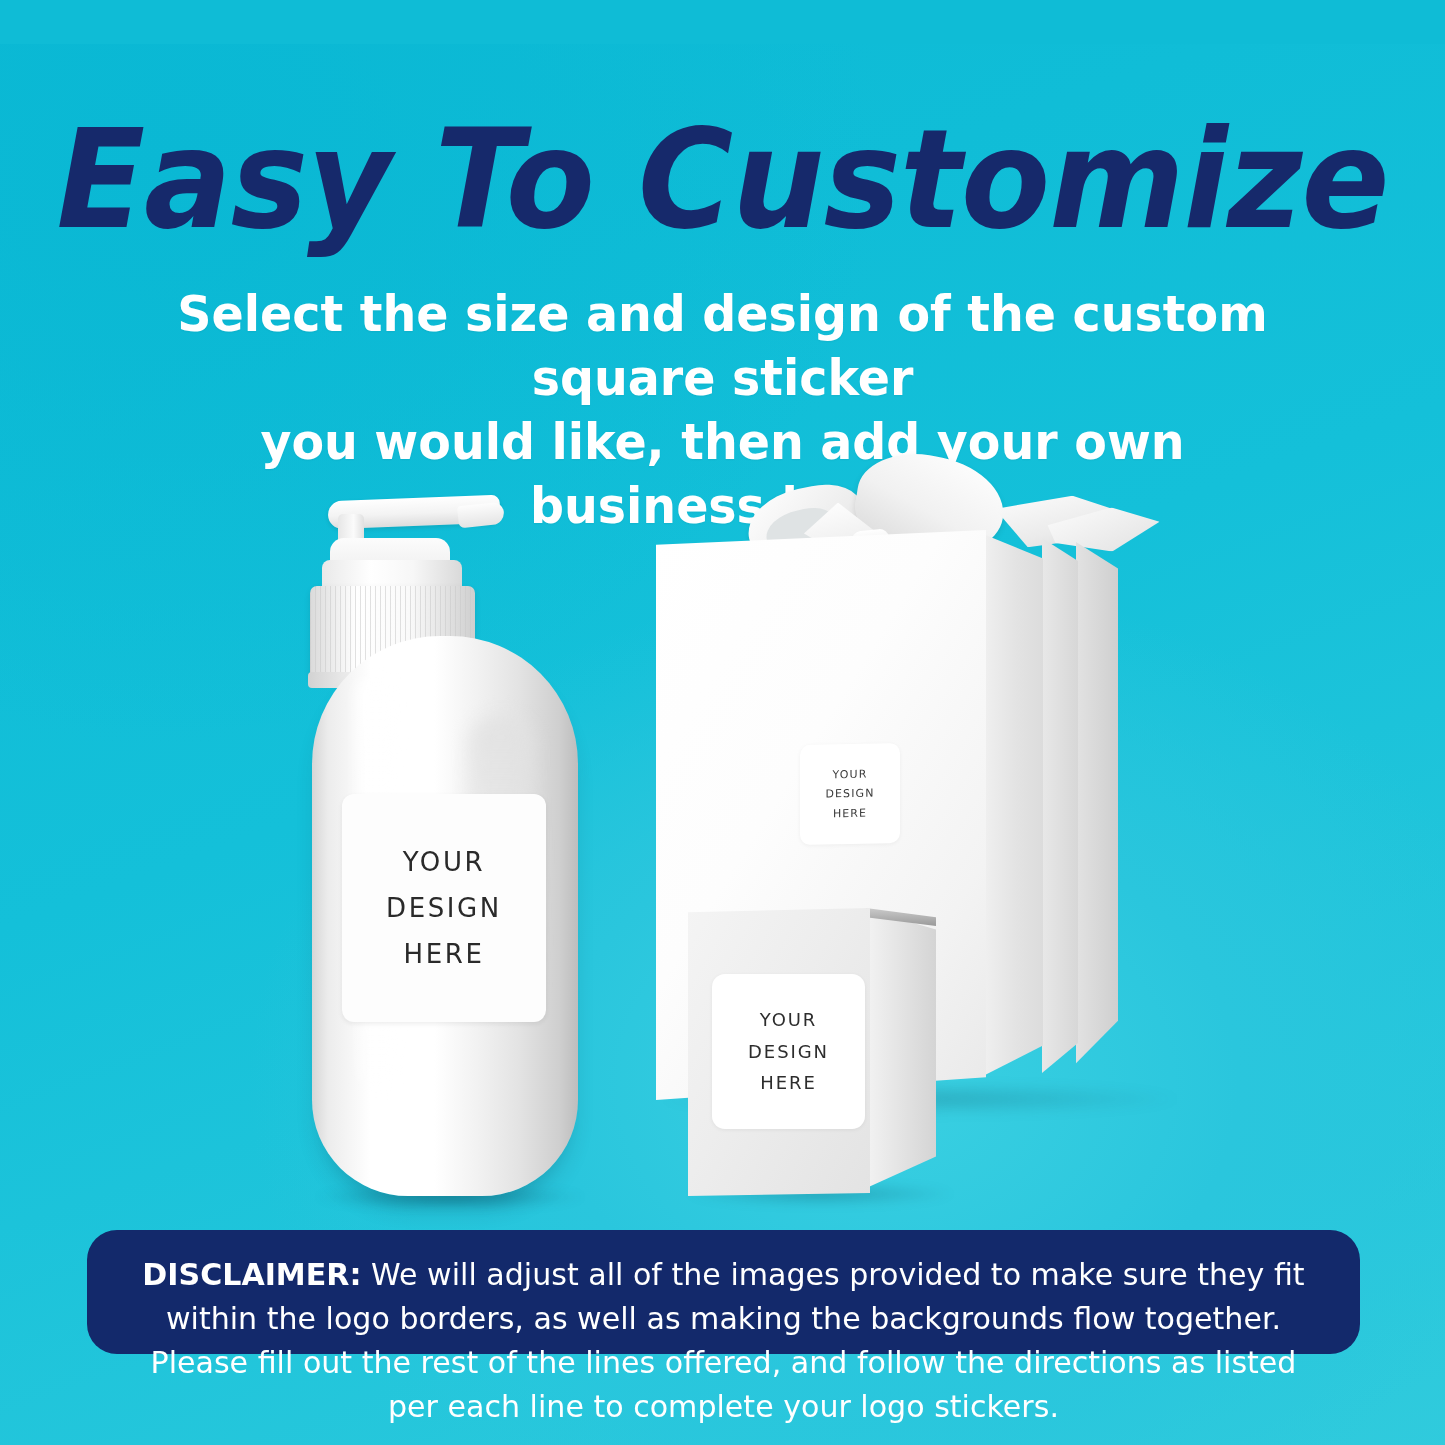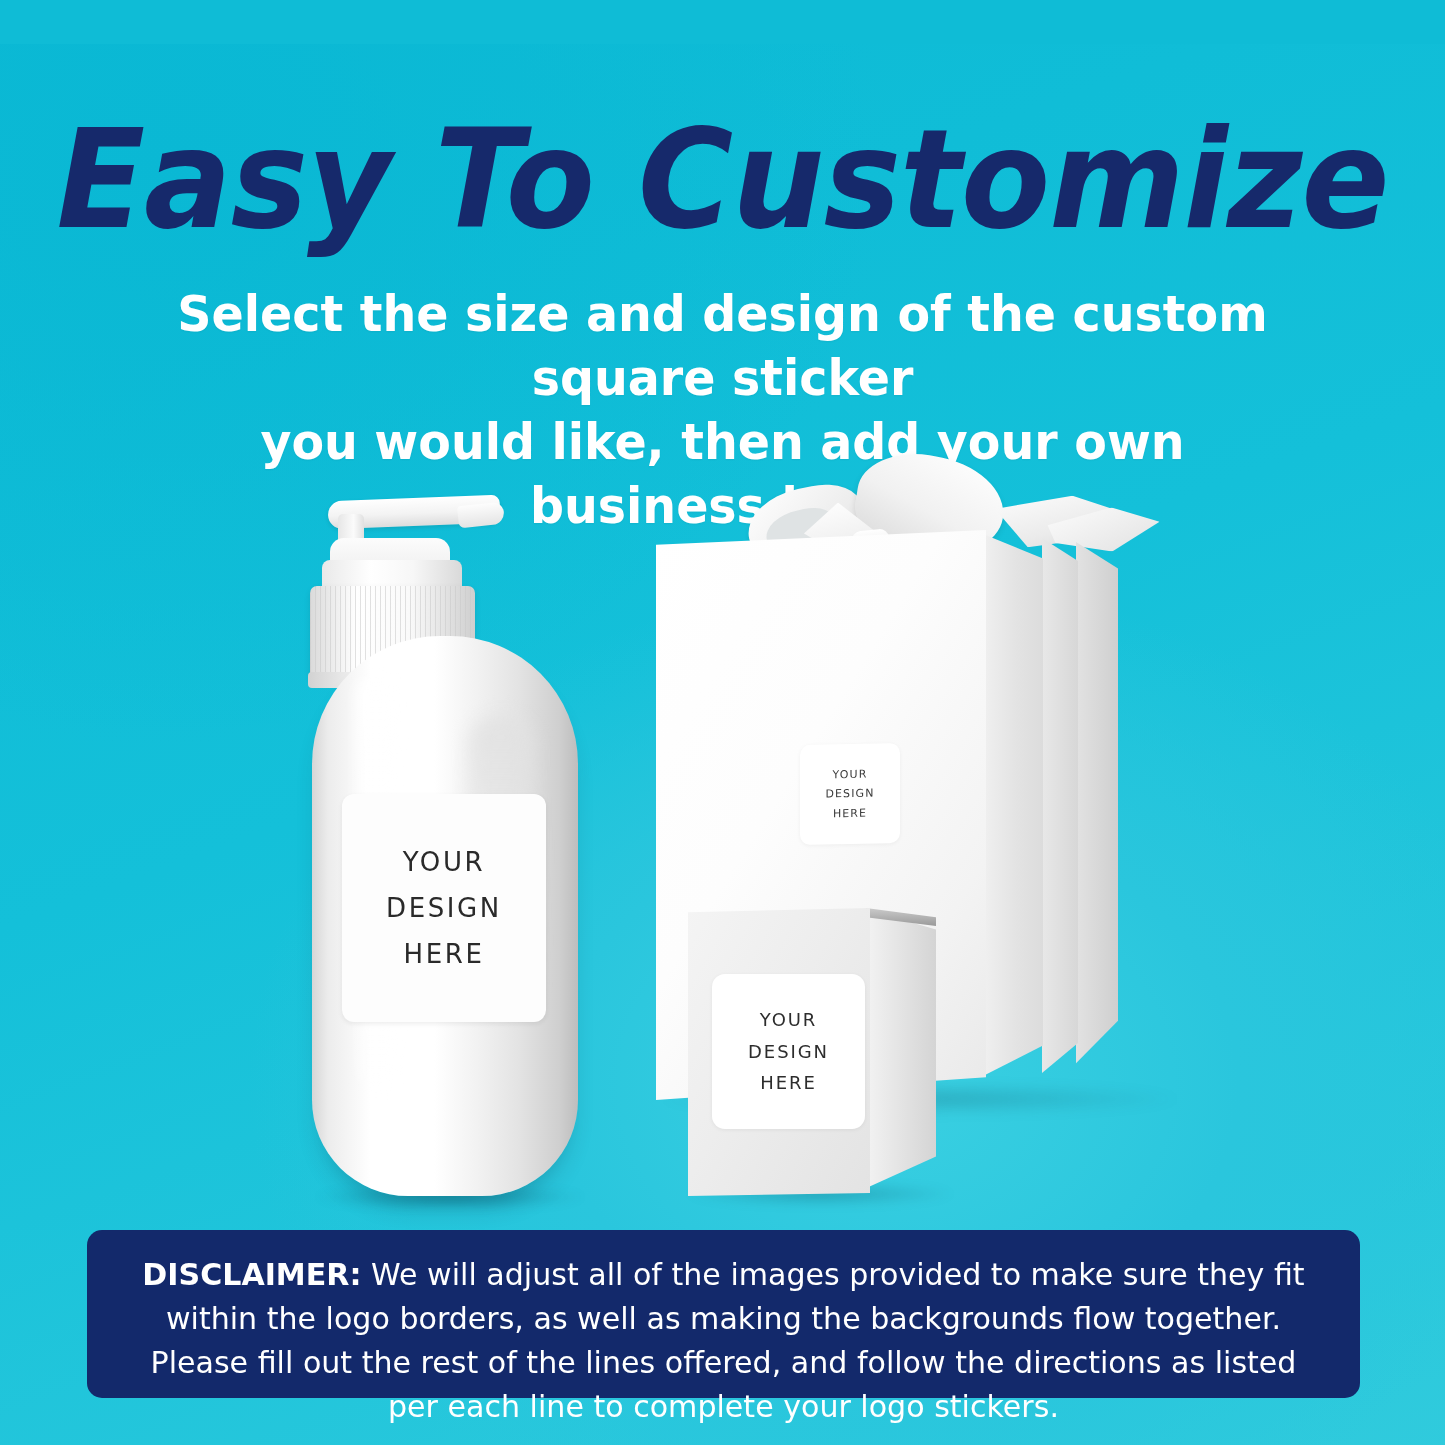--- a/index.html
+++ b/index.html
@@ -235,22 +235,22 @@
     filter:blur(6px);
   }
   .shadow-smallbox{
     position:absolute;left:686px;top:1138px;width:268px;height:24px;
     background:radial-gradient(ellipse at center,rgba(0,50,70,0.26),rgba(0,50,70,0) 72%);
     filter:blur(5px);
   }
 
   
   .disclaimer{
-    position:absolute;left:87px;top:1186px;width:1273px;height:168px;
-    background:#13296b;border-radius:15px;
+    position:absolute;left:87px;top:1186px;width:1273px;height:124px;
+    background:#13296b;border-radius:30px;
     display:flex;align-items:flex-start;justify-content:center;
   }
   .disclaimer p{
     margin:22px 28px 0 28px;color:#ffffff;text-align:center;
     font-family:"DejaVu Sans",sans-serif;font-weight:400;
     font-size:31px;line-height:1.42;
     transform:scaleX(0.97);
   }
   .disclaimer b{font-weight:700;}
 </style>

